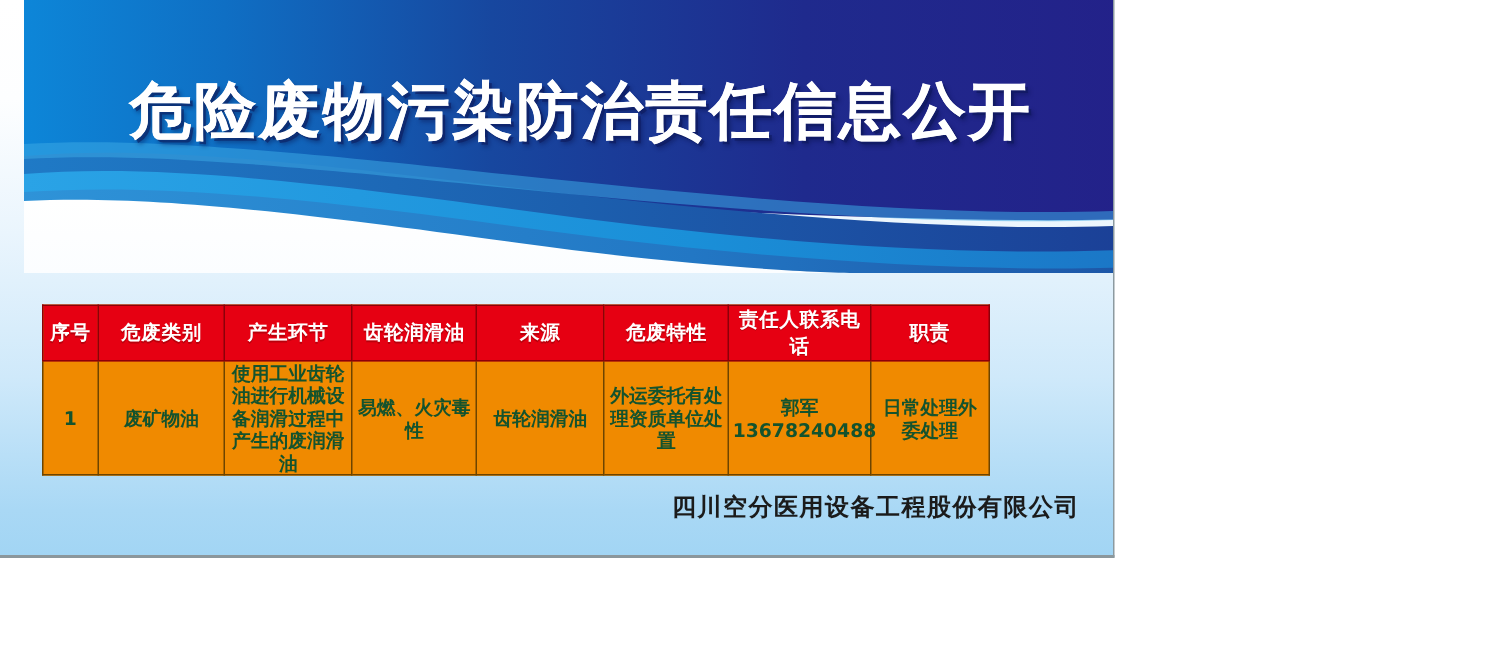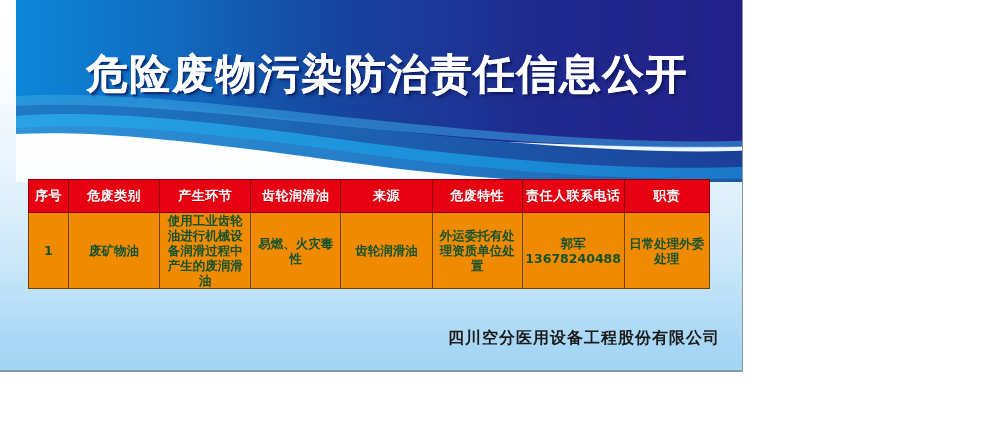--- a/index.html
+++ b/index.html
@@ -64,22 +64,22 @@
     white-space: nowrap;
     text-shadow: 2px 2px 0 rgba(12,24,90,0.55),
                  3px 3px 3px rgba(8,16,70,0.40);
     -webkit-text-stroke: 0.4px #ffffff;
   }
 
   
   #waste-table {
     position: absolute;
     left: 28px;
-    top: 179px;
-    width: 682px;
+    top: 203px;
+    width: 632px;
     border-collapse: collapse;
     table-layout: fixed;
     background: #f08a00;
   }
   #waste-table th,
   #waste-table td {
     border: 1px solid #6d4400;
     padding: 0 2px;
     text-align: center;
     vertical-align: middle;

